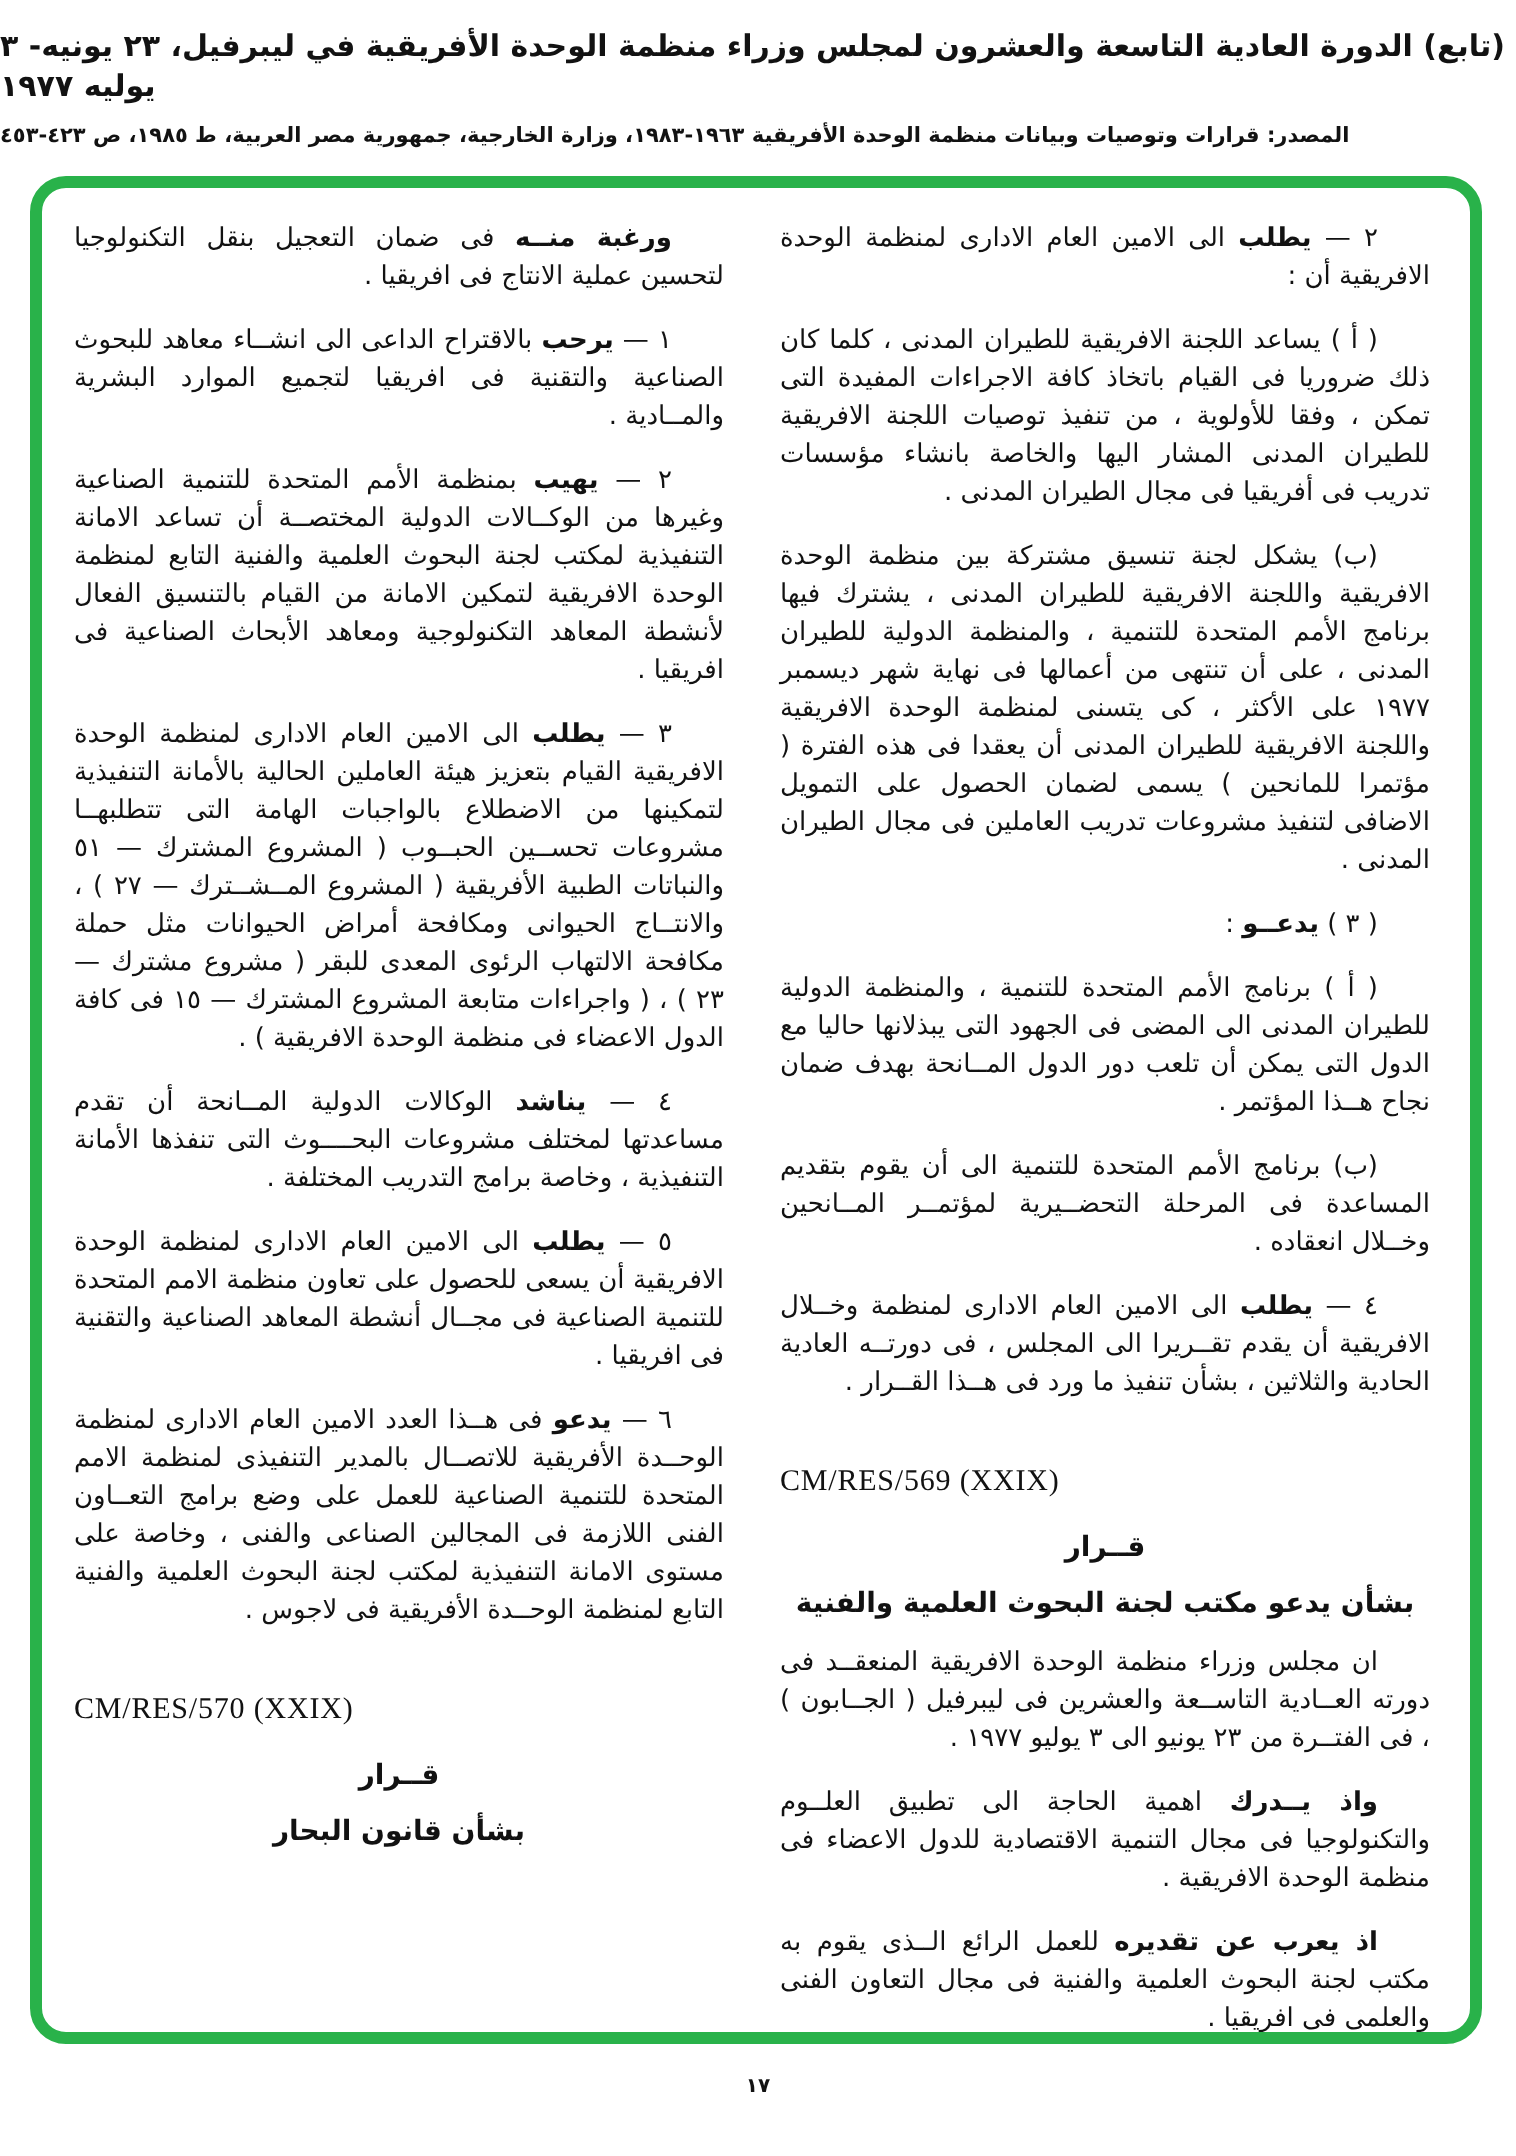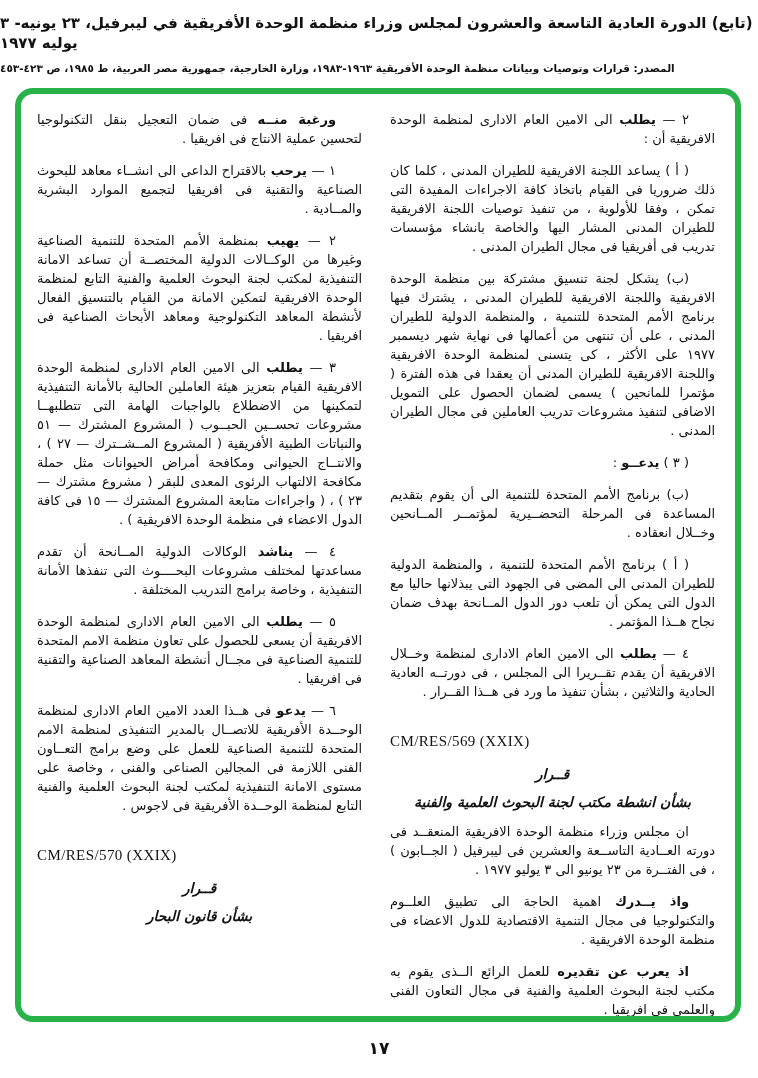--- a/index.html
+++ b/index.html
@@ -23,49 +23,49 @@
     text-indent:26px;margin:0 0 13px;
   }
   .para b{font-weight:bold;}
   .ref{
     direction:ltr;text-align:left;unicode-bidi:embed;
     font-family:"Liberation Serif","DejaVu Serif",serif;
     font-size:15px;margin:32px 0 16px;letter-spacing:.4px;
   }
   .heading{
     text-align:center;font-weight:bold;direction:rtl;
-    font-size:14px;margin:14px 0 12px;text-indent:0;font-style:italic;
+    font-size:14px;margin:14px 0 12px;text-indent:0;
   }
   .heading + .heading{margin-top:4px;}
   .pagenum{
     position:absolute;top:1038px;left:0;right:0;text-align:center;
-    font-size:17px;font-weight:bold;
+    font-size:10px;font-weight:bold;
   }
 </style>
 </head>
 <body>
 
 <div class="header">
   <div class="title" dir="rtl">(تابع) الدورة العادية التاسعة والعشرون لمجلس وزراء منظمة الوحدة الأفريقية في ليبرفيل، ٢٣ يونيه- ٣ يوليه ١٩٧٧</div>
   <div class="source" dir="rtl">المصدر: قرارات وتوصيات وبيانات منظمة الوحدة الأفريقية ١٩٦٣-١٩٨٣، وزارة الخارجية، جمهورية مصر العربية، ط ١٩٨٥، ص ٤٢٣-٤٥٣</div>
 </div>
 
 <div class="box">
   <div class="columns">
     <div class="col">
         <p class="para"><span>٢ — </span><b>يطلب</b><span> الى الامين العام الادارى لمنظمة الوحدة الافريقية أن :</span></p>
         <p class="para"><span>( أ ) </span><span>يساعد اللجنة الافريقية للطيران المدنى ، كلما كان ذلك ضروريا فى القيام باتخاذ كافة الاجراءات المفيدة التى تمكن ، وفقا للأولوية ، من تنفيذ توصيات اللجنة الافريقية للطيران المدنى المشار اليها والخاصة بانشاء مؤسسات تدريب فى أفريقيا فى مجال الطيران المدنى .</span></p>
         <p class="para"><span>(ب) </span><span>يشكل لجنة تنسيق مشتركة بين منظمة الوحدة الافريقية واللجنة الافريقية للطيران المدنى ، يشترك فيها برنامج الأمم المتحدة للتنمية ، والمنظمة الدولية للطيران المدنى ، على أن تنتهى من أعمالها فى نهاية شهر ديسمبر ١٩٧٧ على الأكثر ، كى يتسنى لمنظمة الوحدة الافريقية واللجنة الافريقية للطيران المدنى أن يعقدا فى هذه الفترة ( مؤتمرا للمانحين ) يسمى لضمان الحصول على التمويل الاضافى لتنفيذ مشروعات تدريب العاملين فى مجال الطيران المدنى .</span></p>
         <p class="para"><span>( ٣ ) </span><b>يدعــو</b><span> :</span></p>
+        <p class="para"><span>( أ ) </span><span>برنامج الأمم المتحدة للتنمية ، والمنظمة الدولية للطيران المدنى الى المضى فى الجهود التى يبذلانها حاليا مع الدول التى يمكن أن تلعب دور الدول المــانحة بهدف ضمان نجاح هــذا المؤتمر .</span></p>
         <p class="para"><span>(ب) </span><span>برنامج الأمم المتحدة للتنمية الى أن يقوم بتقديم المساعدة فى المرحلة التحضــيرية لمؤتمــر المــانحين وخــلال انعقاده .</span></p>
-        <p class="para"><span>( أ ) </span><span>برنامج الأمم المتحدة للتنمية ، والمنظمة الدولية للطيران المدنى الى المضى فى الجهود التى يبذلانها حاليا مع الدول التى يمكن أن تلعب دور الدول المــانحة بهدف ضمان نجاح هــذا المؤتمر .</span></p>
         <p class="para"><span>٤ — </span><b>يطلب</b><span> الى الامين العام الادارى لمنظمة وخــلال الافريقية أن يقدم تقــريرا الى المجلس ، فى دورتــه العادية الحادية والثلاثين ، بشأن تنفيذ ما ورد فى هــذا القــرار .</span></p>
         <p class="ref" dir="ltr">CM/RES/569 (XXIX)</p>
         <p class="heading">قــرار</p>
-        <p class="heading">بشأن انشطة مكتب لجنة البحوث العلمية والفنية</p>
+        <p class="heading">بشأن يدعو مكتب لجنة البحوث العلمية والفنية</p>
         <p class="para"><span>ان مجلس وزراء منظمة الوحدة الافريقية المنعقــد فى دورته العــادية التاســعة والعشرين فى ليبرفيل ( الجــابون ) ، فى الفتــرة من ٢٣ يونيو الى ٣ يوليو ١٩٧٧ .</span></p>
         <p class="para"><b>واذ يــدرك</b><span> اهمية الحاجة الى تطبيق العلــوم والتكنولوجيا فى مجال التنمية الاقتصادية للدول الاعضاء فى منظمة الوحدة الافريقية .</span></p>
         <p class="para"><b>اذ يعرب عن تقديره</b><span> للعمل الرائع الــذى يقوم به مكتب لجنة البحوث العلمية والفنية فى مجال التعاون الفنى والعلمى فى افريقيا .</span></p>
       </div>
     <div class="col">
         <p class="para"><b>ورغبة منــه</b><span> فى ضمان التعجيل بنقل التكنولوجيا لتحسين عملية الانتاج فى افريقيا .</span></p>
         <p class="para"><span>١ — </span><b>يرحب</b><span> بالاقتراح الداعى الى انشــاء معاهد للبحوث الصناعية والتقنية فى افريقيا لتجميع الموارد البشرية والمــادية .</span></p>
         <p class="para"><span>٢ — </span><b>يهيب</b><span> بمنظمة الأمم المتحدة للتنمية الصناعية وغيرها من الوكــالات الدولية المختصــة أن تساعد الامانة التنفيذية لمكتب لجنة البحوث العلمية والفنية التابع لمنظمة الوحدة الافريقية لتمكين الامانة من القيام بالتنسيق الفعال لأنشطة المعاهد التكنولوجية ومعاهد الأبحاث الصناعية فى افريقيا .</span></p>
         <p class="para"><span>٣ — </span><b>يطلب</b><span> الى الامين العام الادارى لمنظمة الوحدة الافريقية القيام بتعزيز هيئة العاملين الحالية بالأمانة التنفيذية لتمكينها من الاضطلاع بالواجبات الهامة التى تتطلبهــا مشروعات تحســين الحبــوب ( المشروع المشترك — ٥١ والنباتات الطبية الأفريقية ( المشروع المــشــترك — ٢٧ ) ، والانتــاج الحيوانى ومكافحة أمراض الحيوانات مثل حملة مكافحة الالتهاب الرئوى المعدى للبقر ( مشروع مشترك — ٢٣ ) ، ( واجراءات متابعة المشروع المشترك — ١٥ فى كافة الدول الاعضاء فى منظمة الوحدة الافريقية ) .</span></p>
         <p class="para"><span>٤ — </span><b>يناشد</b><span> الوكالات الدولية المــانحة أن تقدم مساعدتها لمختلف مشروعات البحــــوث التى تنفذها الأمانة التنفيذية ، وخاصة برامج التدريب المختلفة .</span></p>

